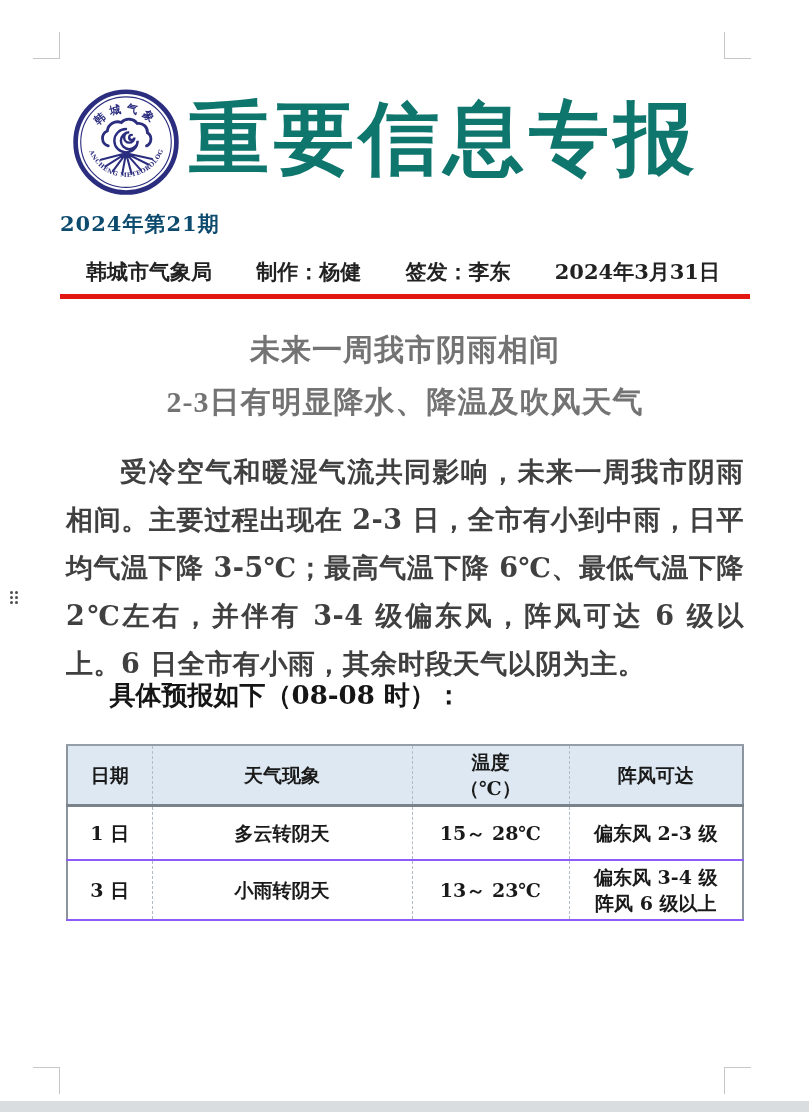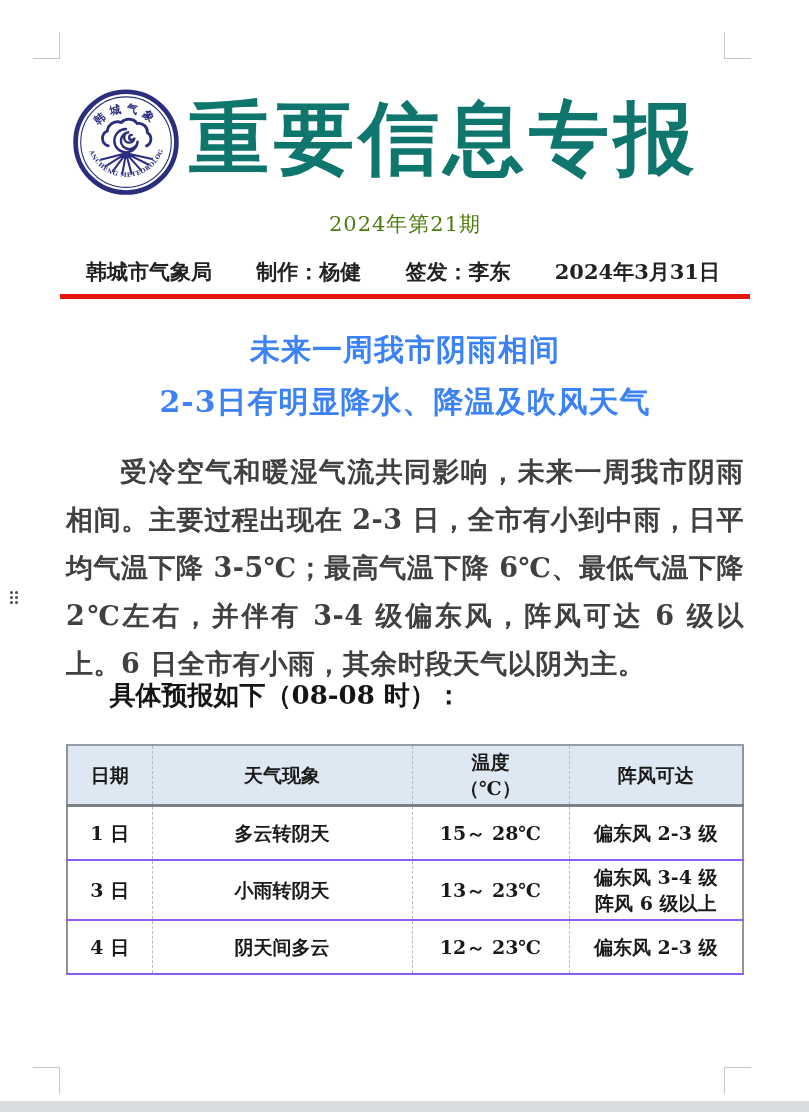--- a/index.html
+++ b/index.html
@@ -28,35 +28,35 @@
   .logo{position:absolute;left:66px;top:88px;width:120px;height:112px;}
 
   .title{
     position:absolute;left:180px;top:90px;width:528px;height:100px;
     display:flex;align-items:center;justify-content:center;
     font-size:80px;font-weight:bold;color:#0f766e;letter-spacing:5px;
     white-space:nowrap;
   }
   .issue{
     position:absolute;left:60px;top:210px;width:690px;
-    text-align:center;font-size:21px;font-weight:normal;color:#4d7c0f;
+    text-align:left;font-size:21px;font-weight:bold;color:#0c4a6e;
     letter-spacing:1px;
   }
   .meta-row{
     position:absolute;left:86px;top:258px;width:634px;
     display:flex;justify-content:space-between;align-items:flex-end;
     font-size:21px;font-weight:bold;color:#222;white-space:nowrap;
   }
   .red-rule{
     position:absolute;left:60px;top:294px;width:690px;height:5px;
     background:#e31712;
   }
 
   .headlines{position:absolute;left:66px;top:332px;width:678px;text-align:center;}
-  .headline{font-size:30px;font-weight:bold;color:#3b82f6;line-height:36px;margin:0 0 16px 0;letter-spacing:1px;}
+  .headline{font-size:30px;font-weight:bold;color:#737373;line-height:36px;margin:0 0 16px 0;letter-spacing:1px;font-family:Liberation Serif, serif;}
 
   .body-text{
     position:absolute;left:66px;top:448px;width:678px;
     font-size:27px;font-weight:600;color:#404040;line-height:48px;
     text-align:justify;text-indent:2em;letter-spacing:0.5px;margin:0;
   }
   .forecast-intro{
     position:absolute;left:68px;top:678px;width:678px;
     font-size:26px;font-weight:600;color:#151515;text-indent:1.6em;margin:0;
   }
@@ -163,24 +163,18 @@
         <td>15～ 28℃</td>
         <td class="preline">偏东风 2-3 级</td>
       </tr>
       <tr>
         <td>3 日</td>
         <td>小雨转阴天</td>
         <td>13～ 23℃</td>
         <td class="preline">偏东风 3-4 级
 阵风 6 级以上</td>
       </tr>
-      <tr>
-        <td>4 日</td>
-        <td>阴天间多云</td>
-        <td>12～ 23℃</td>
-        <td class="preline">偏东风 2-3 级</td>
-      </tr>
     </tbody>
   </table>
 
   <div class="bottom-band"></div>
 
 </div>
 
 </body></html>

